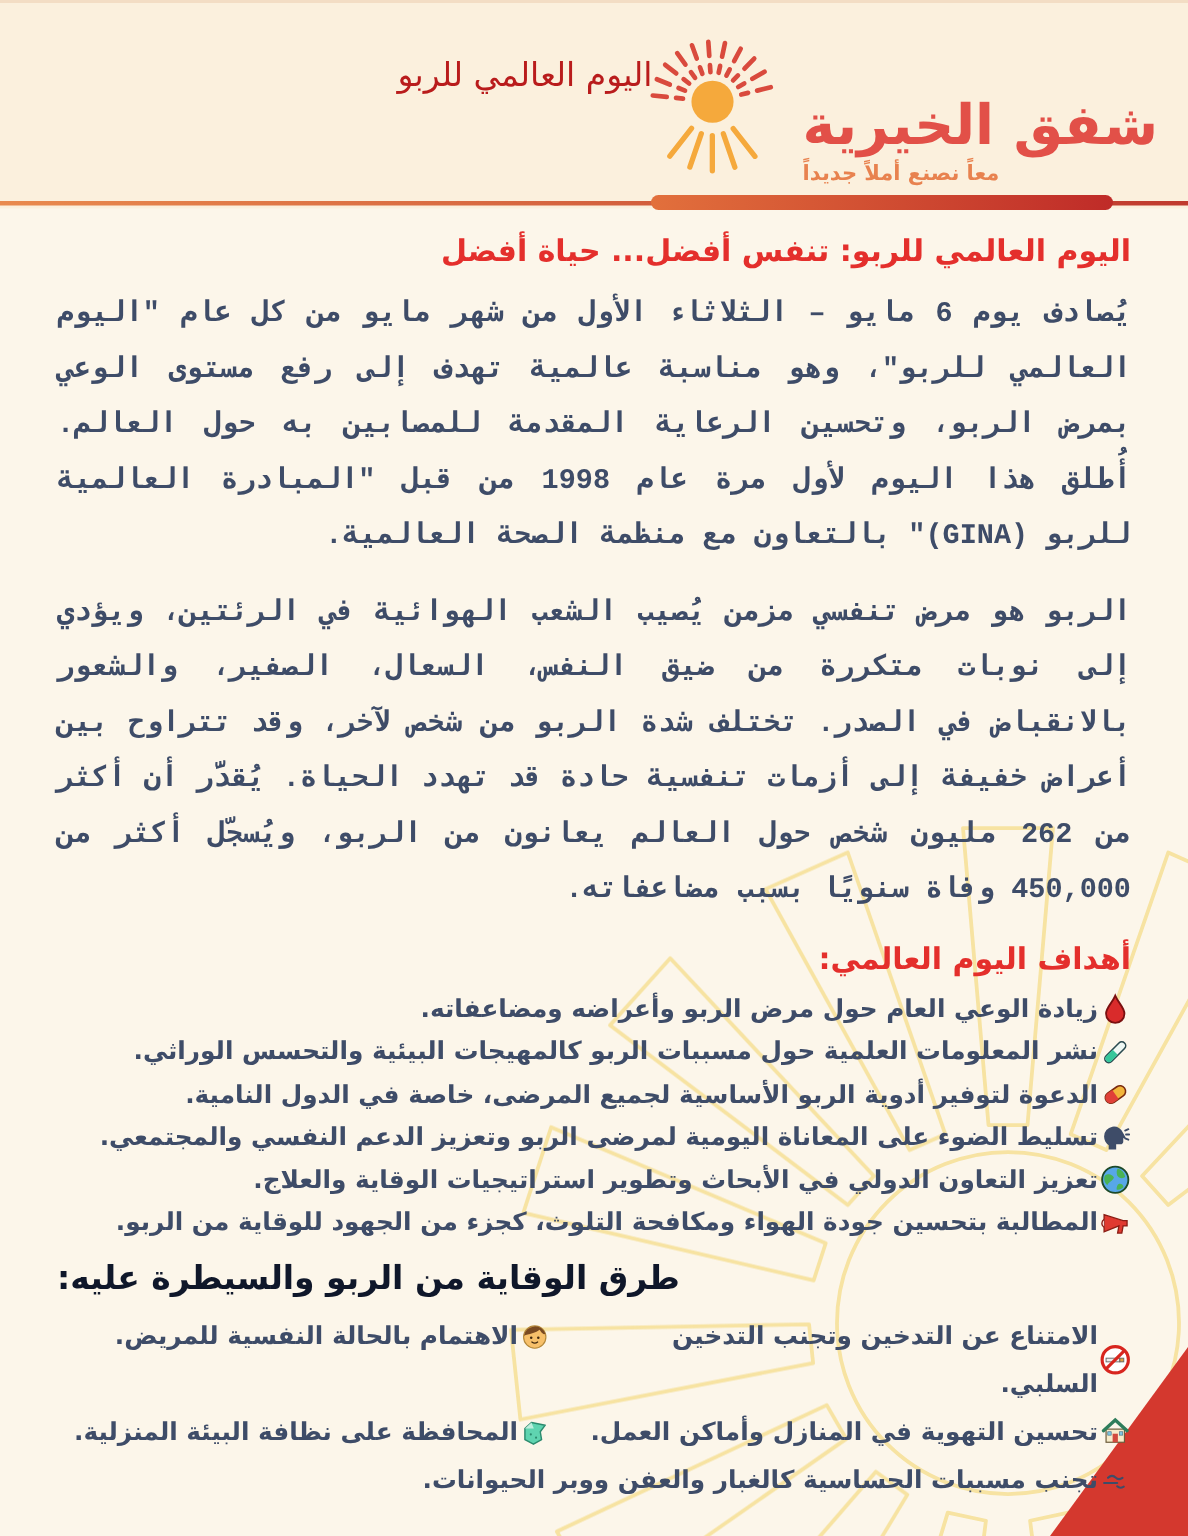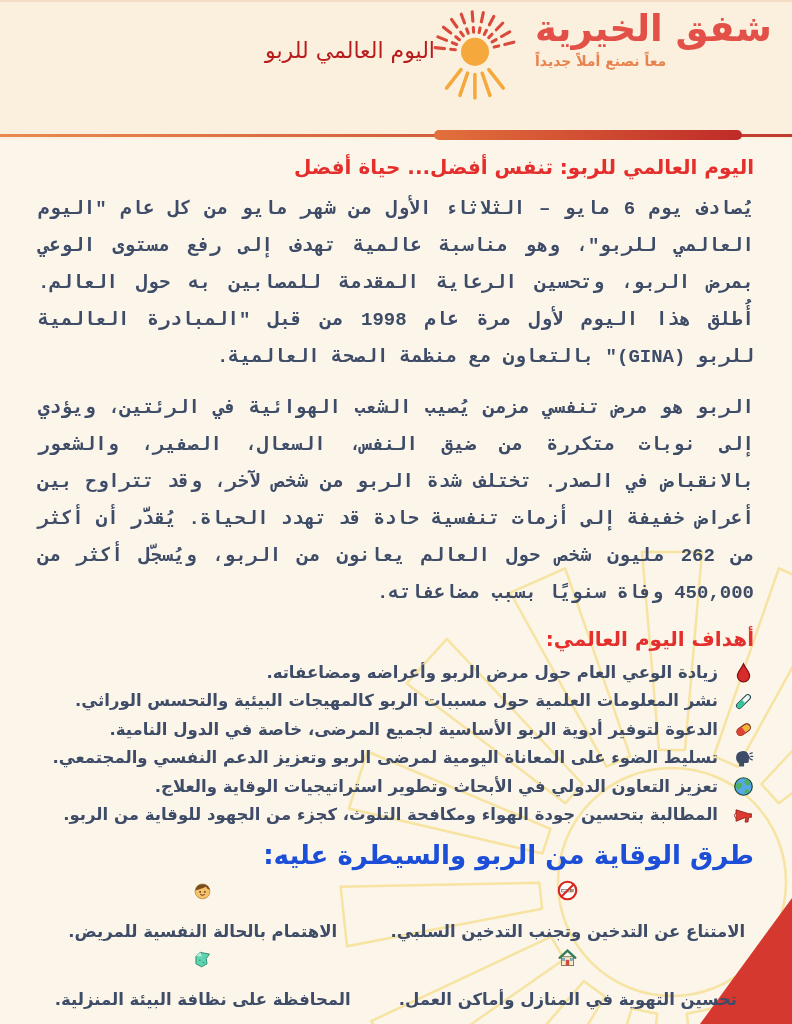--- a/index.html
+++ b/index.html
@@ -7,21 +7,21 @@
   .page{
     position:relative; width:792px; height:1024px; margin:0 auto;
     background:#fcf6ea; overflow:hidden; direction:rtl;
   }
   
   .header{
     position:relative; width:792px; height:137px; background:#fbf0dd;
     border-top:2px solid #f3ddc4;
   }
   .logo{
-    position:absolute; top:2px; right:20px; display:flex; align-items:flex-start; gap:8px;
+    position:absolute; top:18px; right:20px; display:flex; align-items:flex-end; gap:8px;
   }
   .logo-sun{width:104px; height:104px;}
   .logo-text{text-align:left; direction:rtl; margin-top:6px;}
   .logo-name{font-size:37px; font-weight:bold; color:#e25048; line-height:1.05; letter-spacing:0;}
   .logo-tagline{font-size:14px; color:#e8824f; margin-top:4px; font-weight:bold;}
   .header-titles{
     position:absolute; top:36px; left:210px; width:280px; text-align:center;
   }
   .bismillah{font-size:20px; color:#27303f; margin-bottom:22px;}
   .doc-title{font-size:22px; font-weight:normal; color:#b91c1c;}
@@ -42,29 +42,29 @@
   }
   .h-red{
     color:#e42f2c; font-weight:bold; font-size:20px; margin:0 0 12px 0;
   }
   .para{
     font-size:19px; font-weight:bold; line-height:1.95; text-align:justify;
     margin:0 0 14px 0; color:#3e4c68;font-family:Liberation Mono, monospace;
   }
   .goals-heading{margin:2px 0 8px 0;}
   .goal-item{
-    display:flex; align-items:center; gap:15px; font-size:16.5px; font-weight:bold;
+    display:flex; align-items:center; gap:1px; font-size:16.5px; font-weight:bold;
     line-height:28.5px; color:#3e4c68;
   }
   .goal-item .ico{flex:0 0 auto; width:21px; height:21px; display:inline-flex;}
   .big-heading{
-    color:#1d4ed8; font-weight:bold; font-size:26px; margin:10px 0 10px 0; text-align:right;
+    color:#0f172a; font-weight:bold; font-size:22px; margin:10px 0 10px 0; text-align:left;
   }
   .prev-row{display:flex; justify-content:space-between; align-items:flex-start;}
-  .prev-row .goal-item{line-height:32px;flex-direction:column;}
+  .prev-row .goal-item{line-height:32px;}
   .prev-row .cell-right{width:52%;}
   .prev-row .cell-left{width:46%;}
   .prev-full .goal-item{line-height:32px;}
   .ico svg{width:100%; height:100%;}
 </style>
 </head>
 <body>
 
 <div class="page">
 

